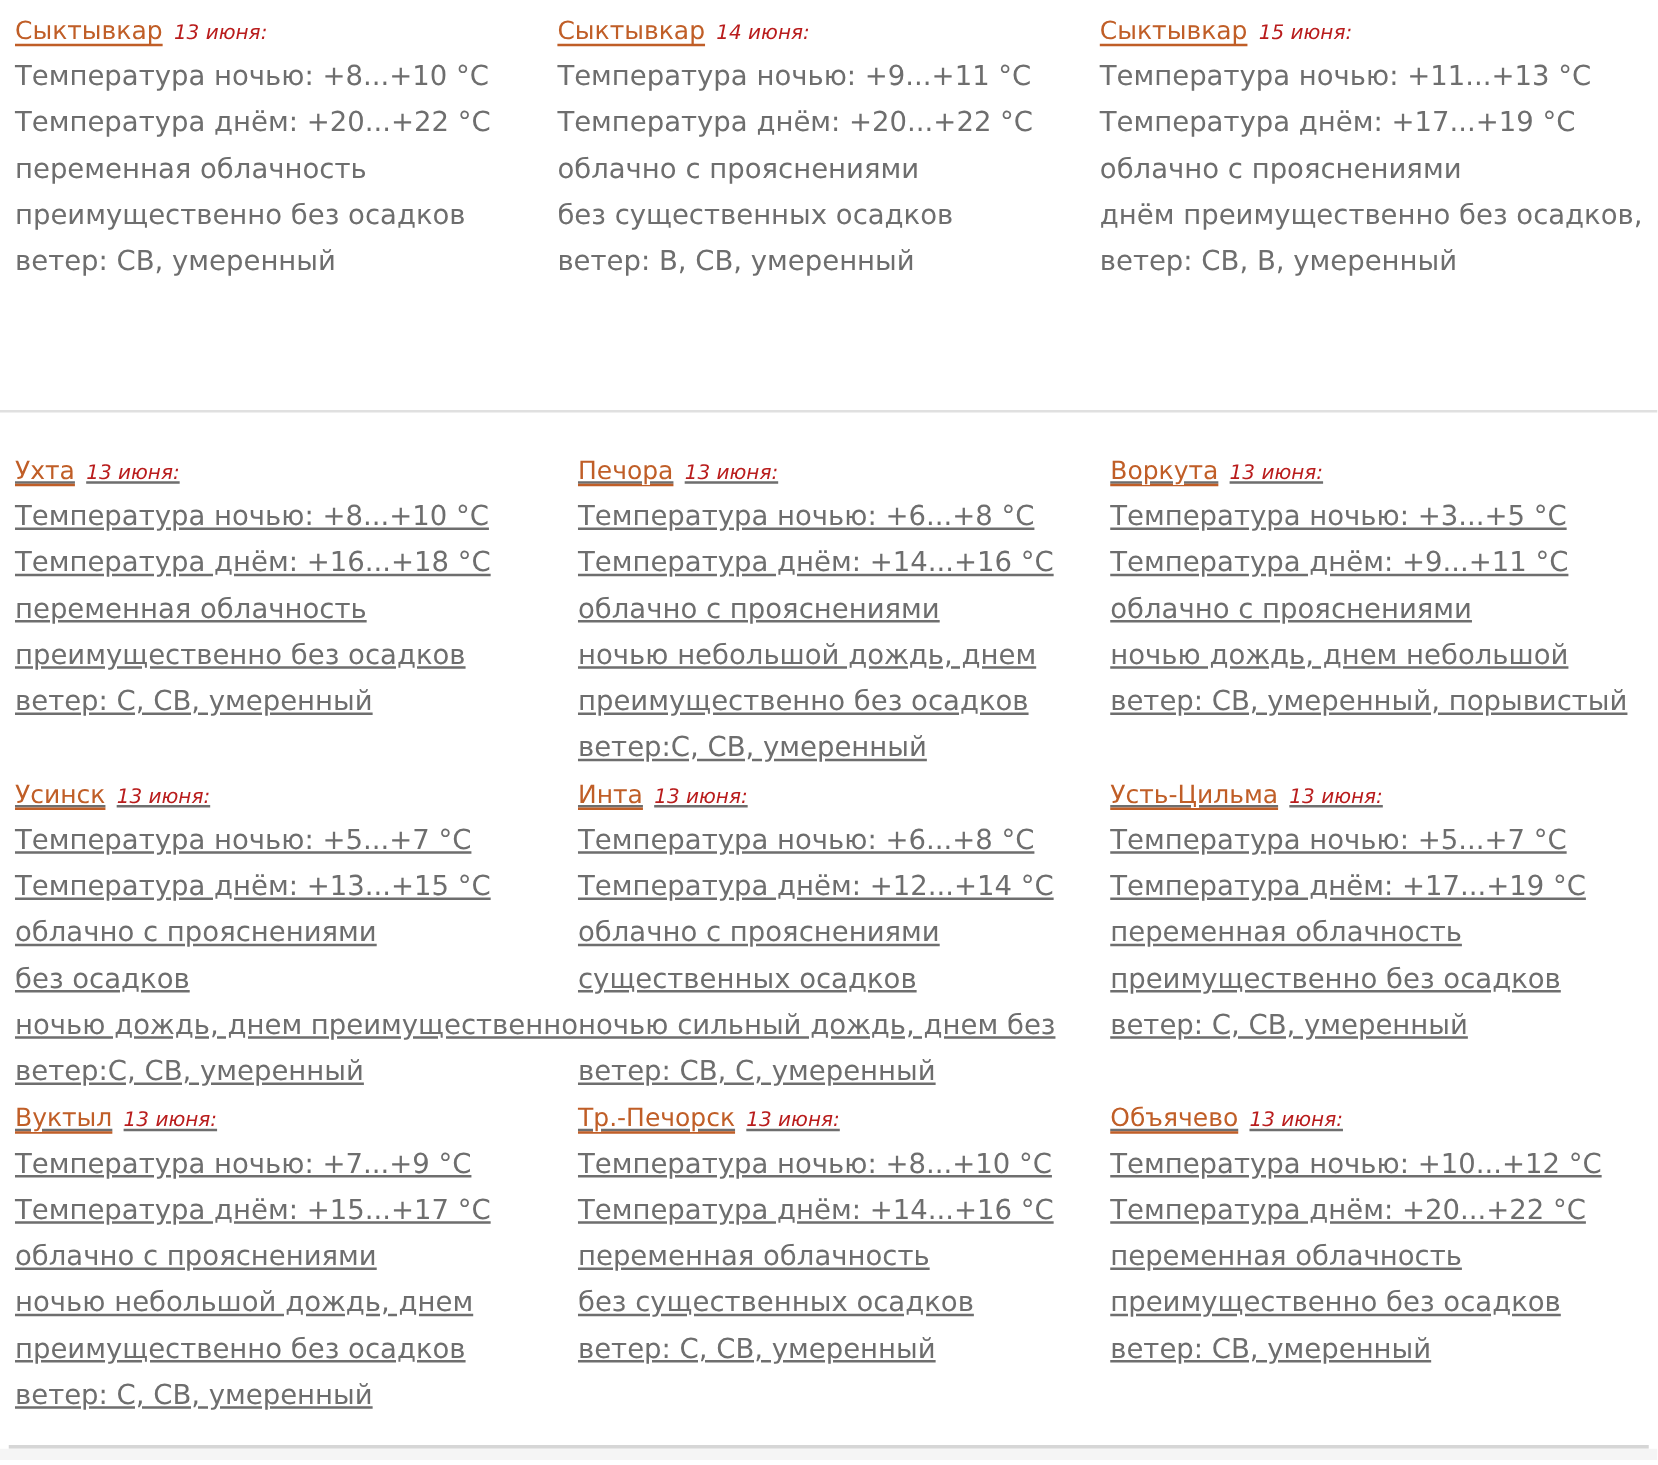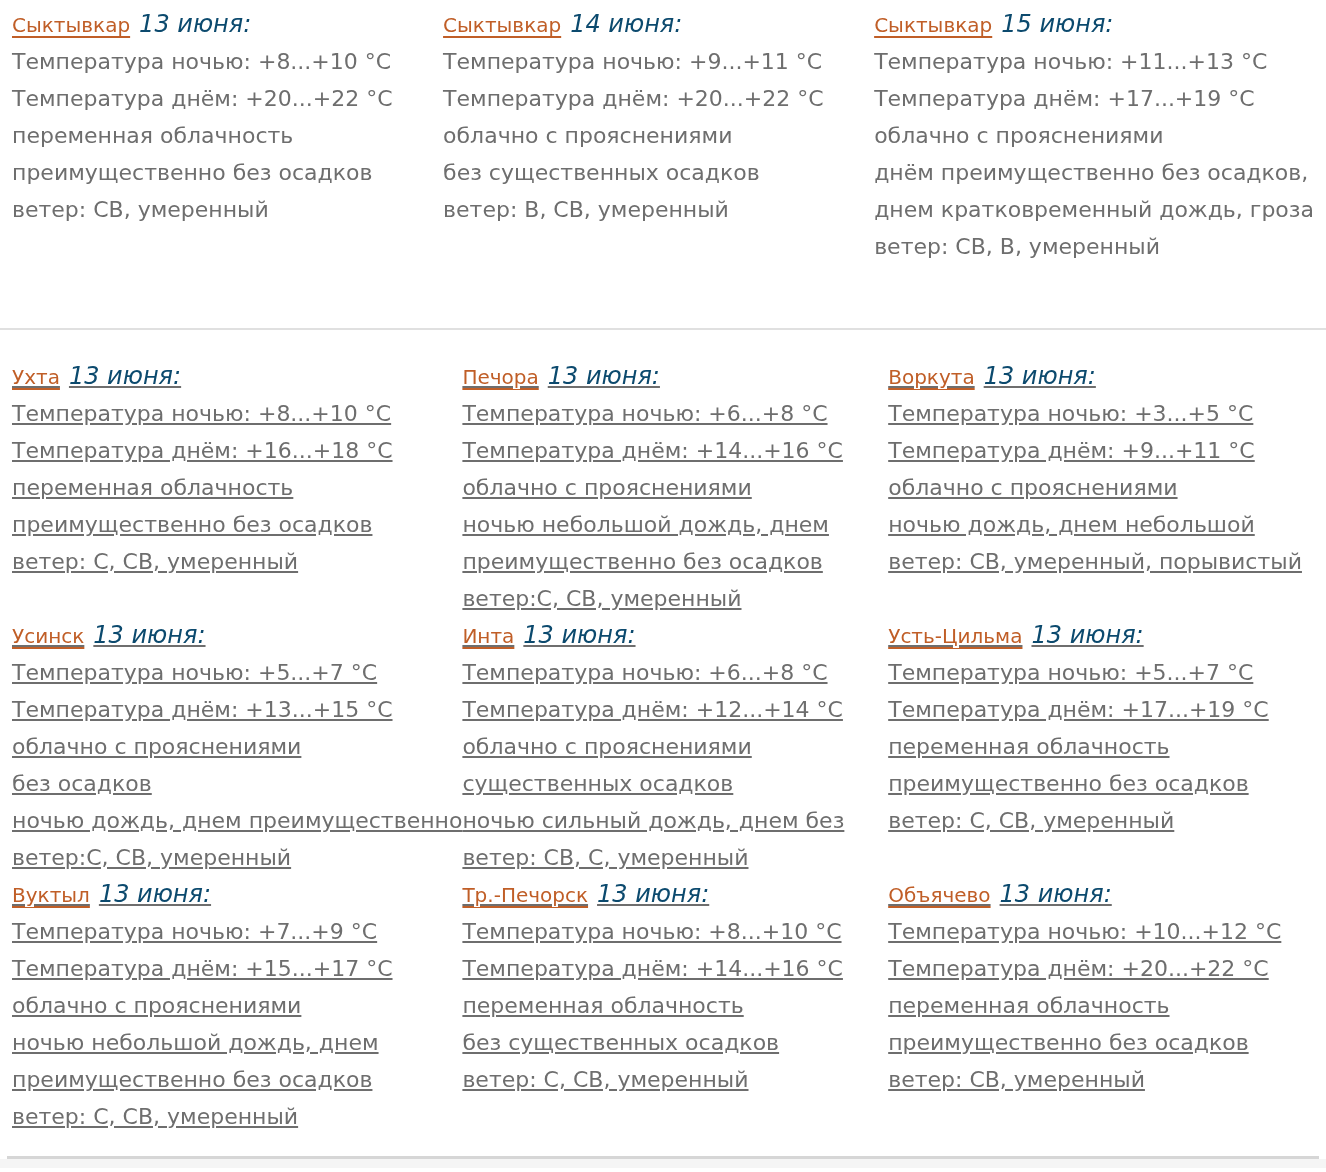--- a/index.html
+++ b/index.html
@@ -26,22 +26,22 @@
   .block { overflow: visible; }
   .head { white-space: nowrap; height: 37px; }
   .city {
     color: #c05e27;
     font-size: 20px;
     text-decoration: underline;
     text-underline-offset: 4px;
     cursor: pointer;
   }
   .date {
-    color: #0c4a6e;
-    font-size: 24px;
+    color: #b91c1c;
+    font-size: 16px;
     font-style: italic;
     margin-left: 9px;
   }
   .line { height: 37px; white-space: nowrap; }
   hr.divider {
     border: 0;
     border-top: 2px solid #e0e0e0;
     margin: 63px 0 28px 0;
   }
   .footer-rule {
@@ -83,21 +83,20 @@
     </div>
 
     <div class="block">
       <div class="head">
         <a href="#" class="city">Сыктывкар</a><span class="date">15 июня:</span>
       </div>
       <div class="line">Температура ночью: +11...+13 °C</div>
       <div class="line">Температура днём: +17...+19 °C</div>
       <div class="line">облачно с прояснениями</div>
       <div class="line">днём преимущественно без осадков,</div>
-      <div class="line">днем кратковременный дождь, гроза</div>
       <div class="line">ветер: СВ, В, умеренный</div>
     </div>
 
   </section>
 
   <hr class="divider">
 
   <section class="grid section-cities">
 
     <div class="block">

